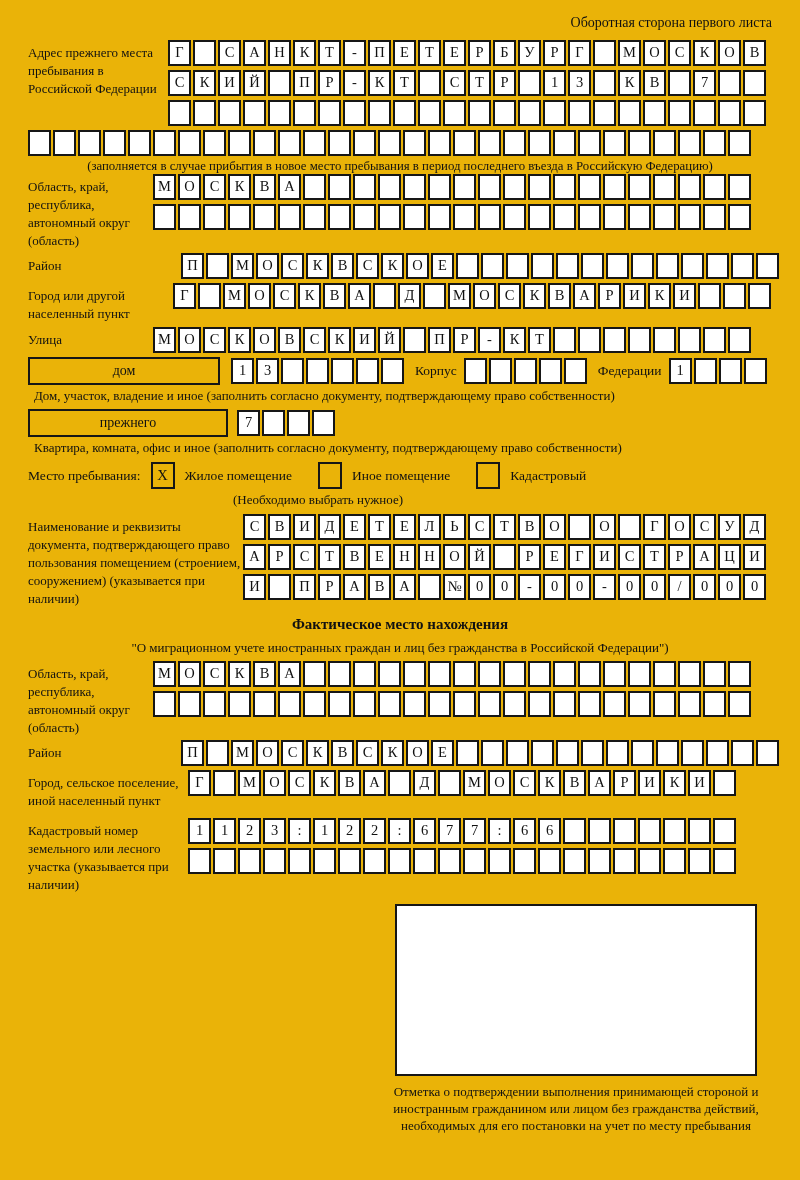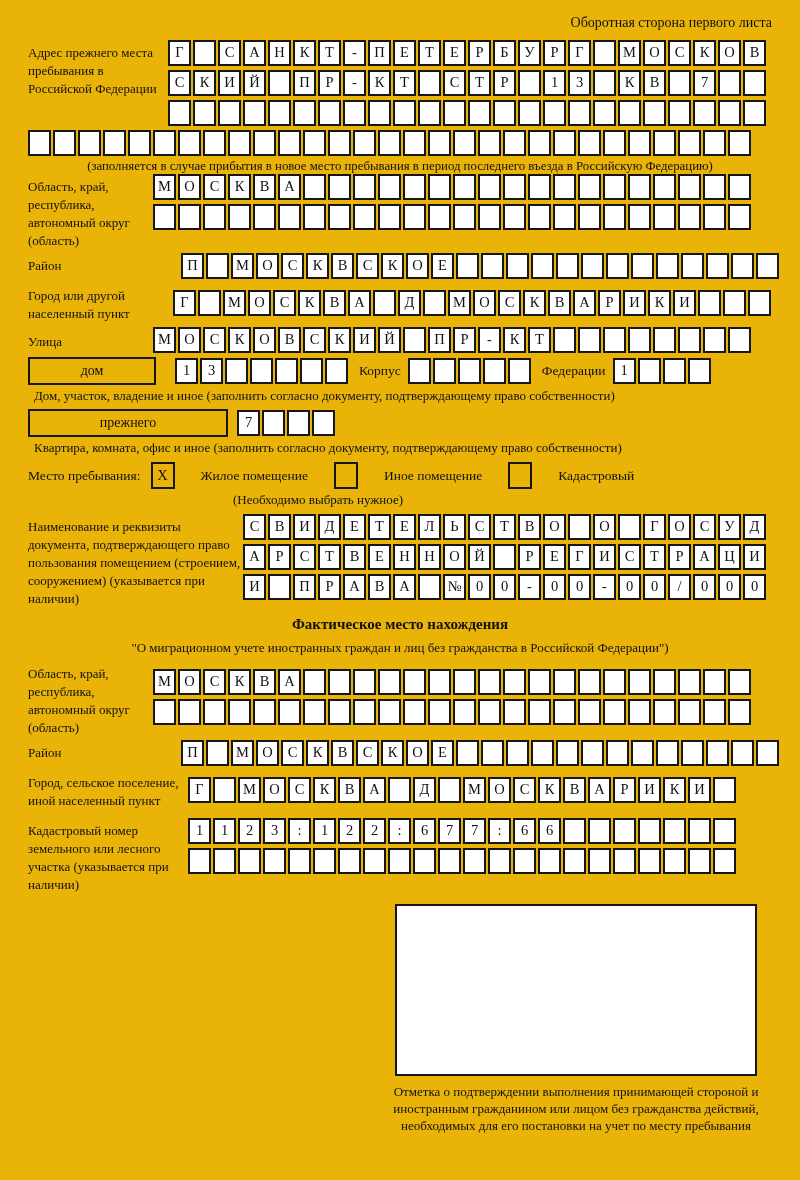--- a/index.html
+++ b/index.html
@@ -20,42 +20,42 @@
           border:2px solid #161616; margin-right:2px; font-size:14.5px; line-height:21px;
           text-align:center; vertical-align:top; background:#fff; }
   .indent { margin-left:20px; }
 
   .center-note { text-align:center; font-size:12.8px; line-height:16px; margin-top:2px; }
   .sec-title { text-align:center; font-weight:bold; font-size:15px; margin:8px 0 5px 0; }
 
   .inlinerow { display:flex; align-items:center; margin-top:4px; }
   .widebox { display:inline-flex; align-items:center; justify-content:center;
              box-sizing:border-box; height:28px; border:2px solid #161616; font-size:14px; }
-  .dom { width:128px; margin-right:19px; }
+  .dom { width:192px; margin-right:11px; }
   .kvartira { width:200px; margin-right:9px; }
   .inline-label { font-size:13.5px; margin:0 7px 0 9px; }
   .caption { font-size:13px; line-height:16px; margin:3px 0 5px 6px; }
 
   .stay { margin-top:6px; }
   .stay-label { font-size:13.5px; margin-right:10px; }
   .checkbox { display:inline-block; box-sizing:border-box; width:24px; height:27px;
               border:2px solid #161616; font-size:14.5px; line-height:22px; text-align:center; }
-  .opt-label { font-size:13.5px; margin:0 26px 0 26px; }
+  .opt-label { font-size:13.5px; margin:0 26px 0 10px; }
   .choose-note { font-size:13px; margin:3px 0 6px 155px; width:270px; text-align:center; }
 
   .doc-block { margin-top:4px; }
 
   .fact-note { text-align:center; font-size:13px; line-height:19px; }
 
   .stamp-box { box-sizing:border-box; width:362px; height:172px; border:2px solid #161616;
                margin:10px 0 0 367px; background:#fff; }
   .stamp-caption { width:400px; margin:7px 0 0 348px; text-align:center;
                    font-size:13px; line-height:17px; }
 
-  .mt3 { margin-top:3px;gap:28px; } .mt4 { margin-top:4px;align-items:center; } .mt8 { margin-top:8px; }
+  .mt3 { margin-top:3px;gap:28px; } .mt4 { margin-top:4px; } .mt8 { margin-top:8px; }
 </style>
 </head>
 <body>
 
 <div class="page">
 
   <div class="corner">Оборотная сторона первого листа</div>
 
   <div class="frow mt8">
     <div class="flabel w140">Адрес прежнего места пребывания в Российской Федерации</div>

